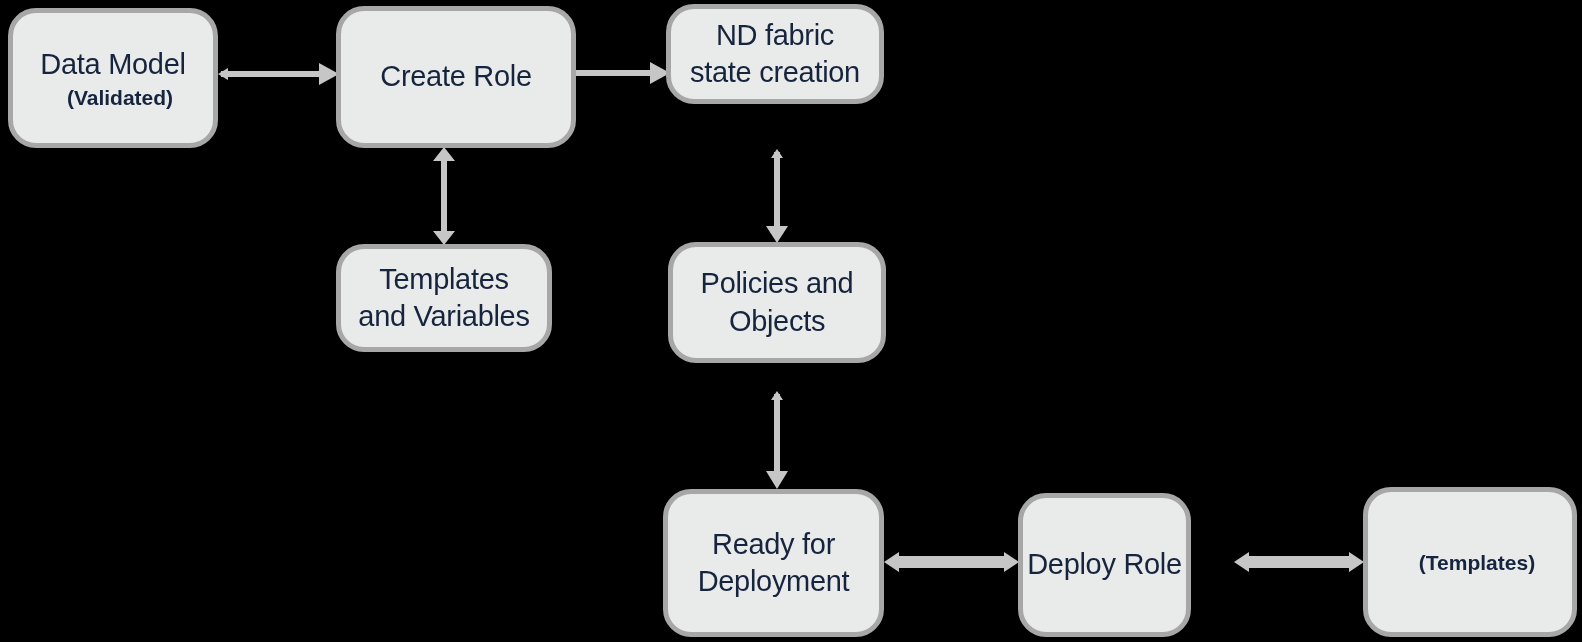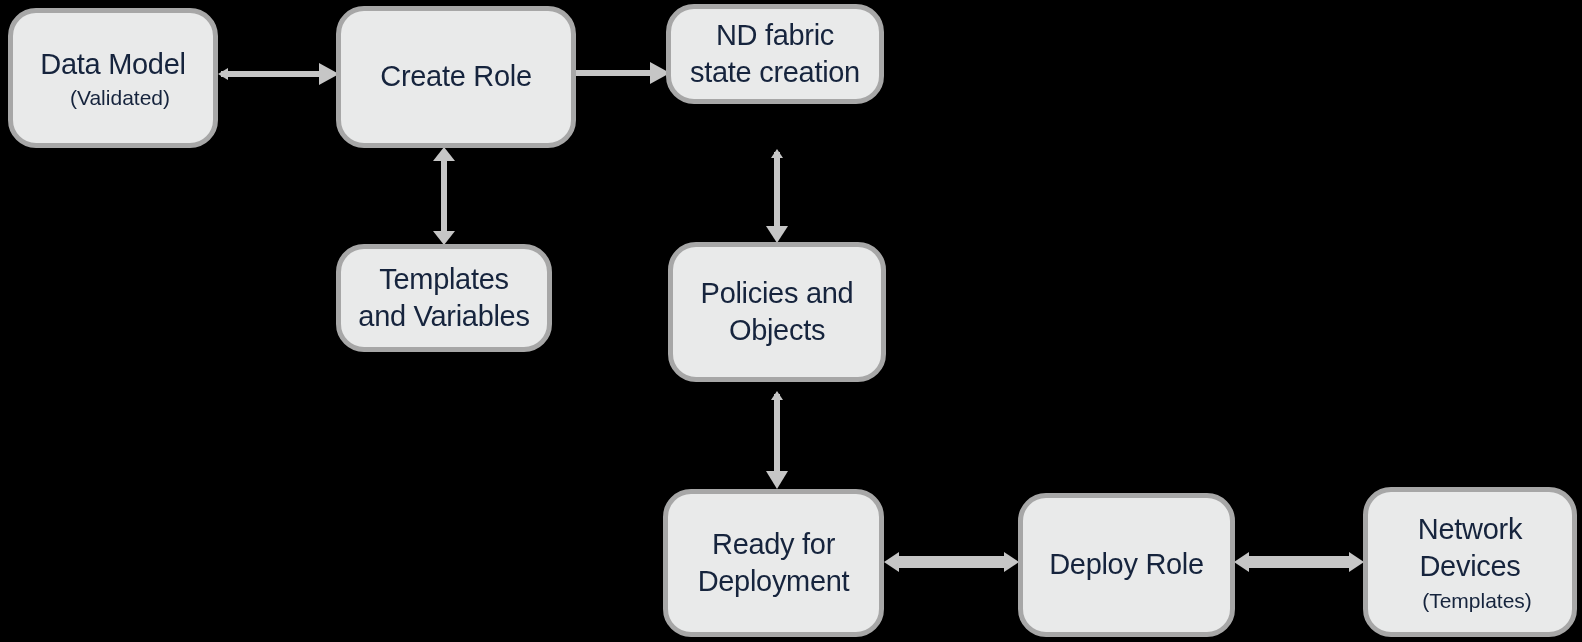--- a/index.html
+++ b/index.html
@@ -42,21 +42,21 @@
     color: var(--text);
     font-size: 29px;
     font-weight: 400;
     line-height: 1.28;
     white-space: pre-line;
     letter-spacing: -0.3px;
   }
   .box .sublabel {
     color: var(--text);
     font-size: 21px;
-    font-weight: 400;
+    font-weight: 700;
     line-height: 1.2;
     margin-top: 2px;
     margin-left: 14px;
   }
   .edge-line { stroke: var(--connector); }
   .edge-head { fill: var(--connector); }
 </style>
 </head>
 <body>
 
@@ -119,33 +119,31 @@
   <div class="box" style="left:666px; top:4px; width:218px; height:100px;">
     <div class="label">ND fabric
 state creation</div>
   </div>
 
   <div class="box" style="left:336px; top:244px; width:216px; height:108px;">
     <div class="label">Templates
 and Variables</div>
   </div>
 
-  <div class="box" style="left:668px; top:242px; width:218px; height:140px;">
+  <div class="box" style="left:668px; top:242px; width:218px; height:121px;">
     <div class="label">Policies and
 Objects</div>
   </div>
 
   <div class="box" style="left:663px; top:489px; width:221px; height:148px;">
     <div class="label">Ready for
 Deployment</div>
   </div>
 
-  <div class="box" style="left:1018px; top:493px; width:217px; height:144px;">
+  <div class="box" style="left:1018px; top:493px; width:173px; height:144px;">
     <div class="label">Deploy Role</div>
   </div>
 
   <div class="box" style="left:1363px; top:487px; width:214px; height:150px;">
-    <div class="label">Network
-Devices</div>
     <div class="sublabel">(Templates)</div>
   </div>
 
 </div>
 
 </body></html>

